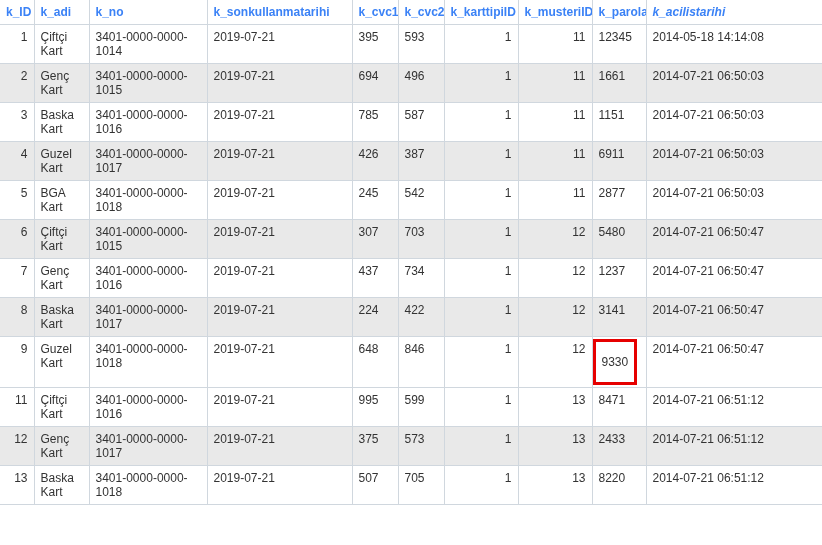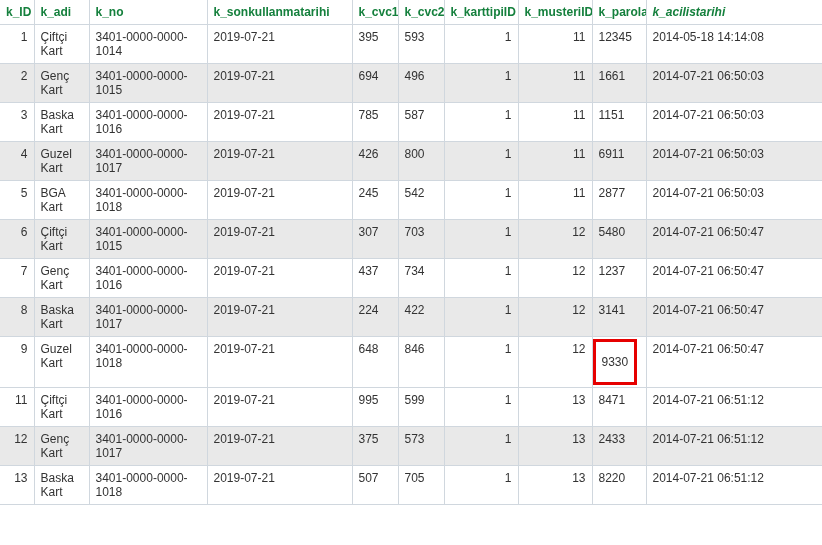--- a/index.html
+++ b/index.html
@@ -18,21 +18,21 @@
   th, td {
     border: 1px solid #d0d7de;
     padding: 5px 6px;
     vertical-align: top;
     text-align: left;
     overflow: hidden;
     white-space: normal;
   }
   th {
     background: #fff;
-    color: #15803d;
+    color: #3b82f6;
     font-weight: bold;
     text-align: left;
     border-top: none;
   }
   th:first-child {
     border-left: none;
   }
   th:last-child {
     border-right: none;
     font-style: italic;
@@ -137,21 +137,21 @@
         <td class="num">11</td>
         <td>1151</td>
         <td>2014-07-21 06:50:03</td>
       </tr>
       <tr class="even">
         <td class="num">4</td>
         <td>Guzel Kart</td>
         <td>3401-0000-0000-1017</td>
         <td>2019-07-21</td>
         <td>426</td>
-        <td>800</td>
+        <td>387</td>
         <td class="num">1</td>
         <td class="num">11</td>
         <td>6911</td>
         <td>2014-07-21 06:50:03</td>
       </tr>
       <tr class="odd">
         <td class="num">5</td>
         <td>BGA Kart</td>
         <td>3401-0000-0000-1018</td>
         <td>2019-07-21</td>

